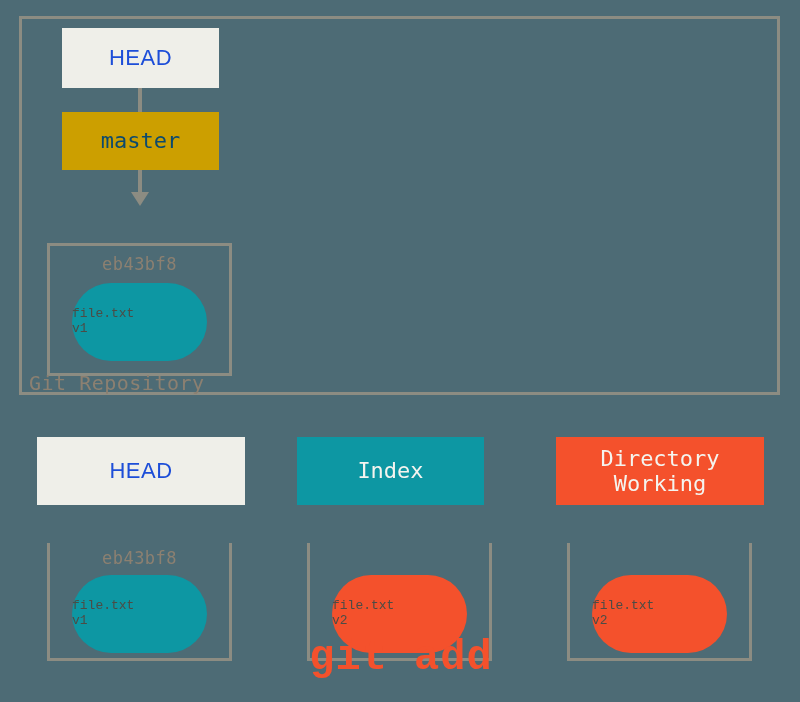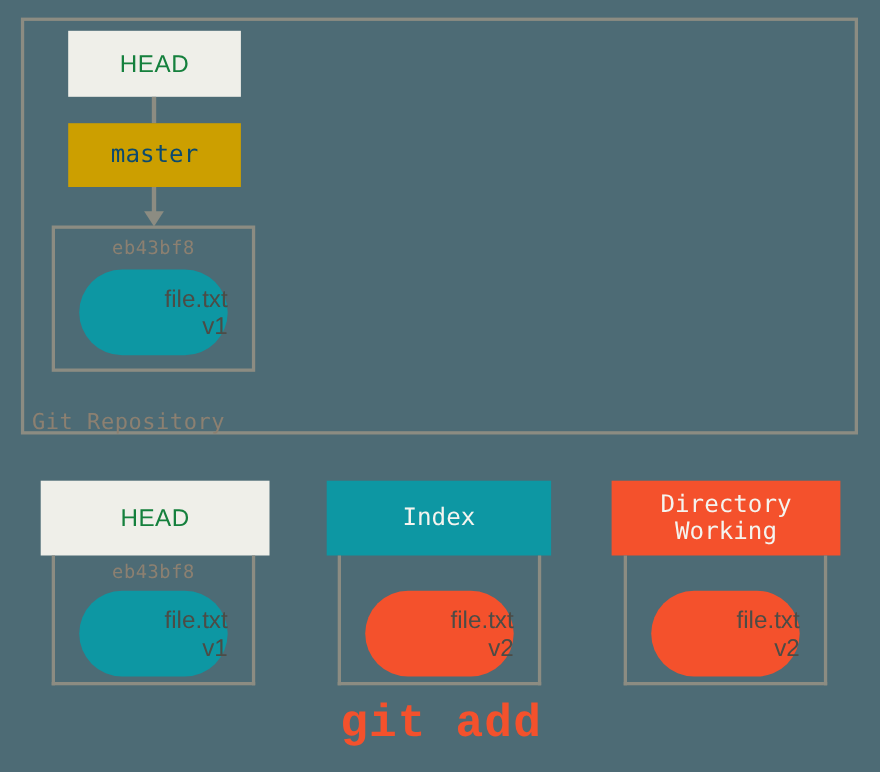--- a/index.html
+++ b/index.html
@@ -31,21 +31,21 @@
   .label-box {
     display: flex;
     align-items: center;
     justify-content: center;
     text-align: center;
     line-height: 1.15;
   }
 
   .box-head {
     background: #efefe9;
-    color: #15803d;
+    color: #1d4ed8;
     font-family: "Liberation Sans", sans-serif;
     font-size: 22px;
     letter-spacing: 0.5px;
   }
 
   .box-master {
     background: #cc9f00;
     color: #0c4a6e;
     font-family: "DejaVu Sans Mono", monospace;
     font-size: 22px;
@@ -62,42 +62,43 @@
     background: #f4512c;
     color: #f4f4ef;
     font-family: "DejaVu Sans Mono", monospace;
     font-size: 22px;
   }
 
   
   .frame {
     border: 3px solid #8c8c82;
     background: transparent;
+    margin-top: 38px;
   }
 
   .commit-id {
     position: absolute;
     left: 0;
     right: 0;
     text-align: center;
     font-family: "DejaVu Sans Mono", monospace;
     font-size: 17px;
     color: #8c8071;
     letter-spacing: 0.5px;
   }
 
   .blob {
     position: absolute;
     display: flex;
     flex-direction: column;
-    align-items: flex-end;
+    align-items: flex-start;
     justify-content: center;
     border-radius: 50px;
-    font-family: Liberation Sans, sans-serif;
-    font-size: 22px;
+    font-family: Liberation Mono, monospace;
+    font-size: 13px;
     line-height: 1.15;
     color: #4c4c46;
     text-align: center;
   }
   .blob-teal { background: #0d97a3; }
   .blob-orange { background: #f4512c; }
 
   
   .connector {
     background: #8c8c82;
@@ -172,21 +173,21 @@
     <span>HEAD</span>
   </div>
   <div class="abs frame" style="left:47px; top:505px; width:185px; height:118px; border-top:none;">
     <div class="commit-id" style="top:5px;">eb43bf8</div>
     <div class="blob blob-teal" style="left:22px; top:32px; width:135px; height:78px;">
       <span>file.txt</span>
       <span>v1</span>
     </div>
   </div>
 
-  <div class="abs label-box box-index" style="left:297px; top:437px; width:204px; height:68px;">
+  <div class="abs label-box box-index" style="left:297px; top:437px; width:187px; height:68px;">
     <span>Index</span>
   </div>
   <div class="abs frame" style="left:307px; top:505px; width:185px; height:118px; border-top:none;">
     <div class="blob blob-orange" style="left:22px; top:32px; width:135px; height:78px;">
       <span>file.txt</span>
       <span>v2</span>
     </div>
   </div>
 
   <div class="abs label-box box-working" style="left:556px; top:437px; width:208px; height:68px; flex-direction:column;">

